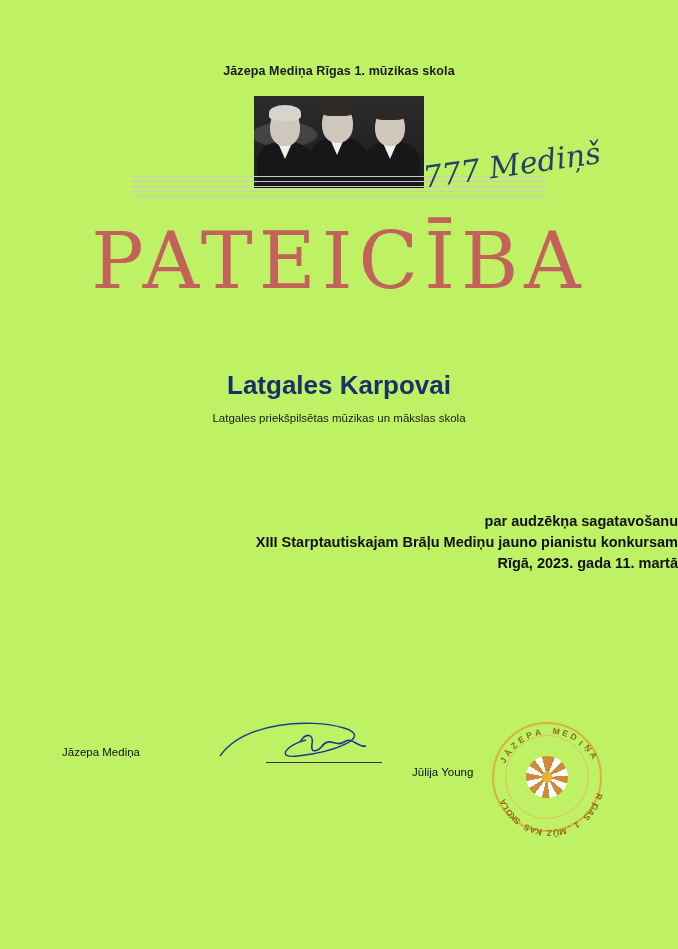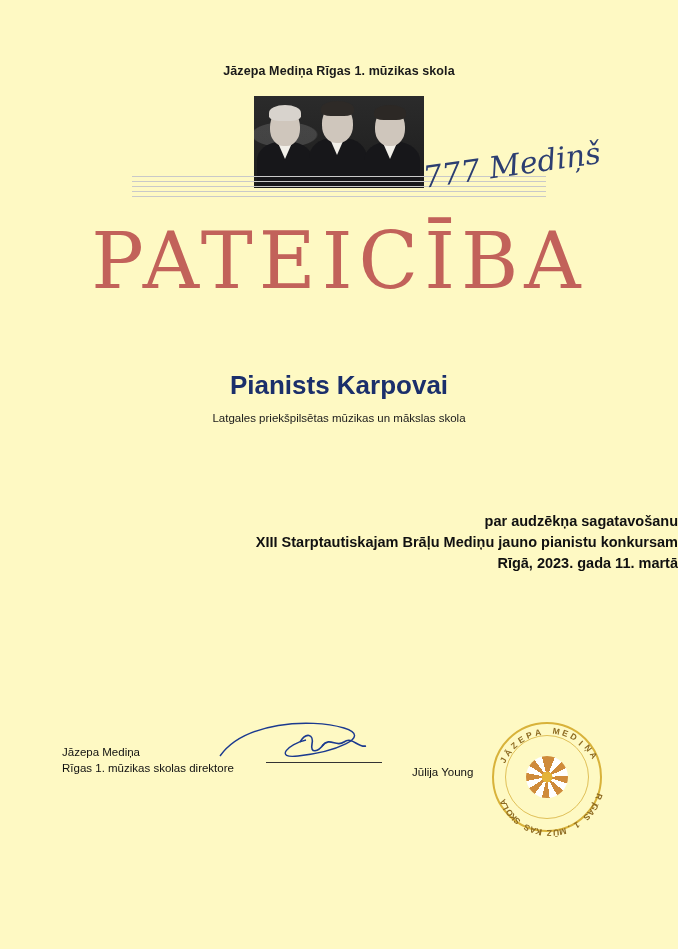--- a/index.html
+++ b/index.html
@@ -12,21 +12,21 @@
     height: 949px;
     position: relative;
     font-family: "Liberation Sans", sans-serif;
     color: #111111;
     overflow: hidden;
   }
 
   .page {
     position: absolute;
     inset: 0;
-    background: #fef9c3;
+    background: #bef264;
   }
 
   
   .school-name {
     position: absolute;
     top: 64px;
     left: 0;
     right: 0;
     text-align: center;
     font-size: 12.5px;
@@ -296,34 +296,33 @@
       <i></i>
       <i></i>
       <i></i>
       <i></i>
   </div>
 
   <div class="photo-signature">777 Mediņš</div>
 
   <div class="title">PATEICĪBA</div>
 
-  <div class="recipient">Pianists Karpovai</div>
+  <div class="recipient">Latgales Karpovai</div>
 
   <div class="recipient-school">Latgales priekšpilsētas mūzikas un mākslas skola</div>
 
   <div class="body-lines">
     <div>par audzēkņa sagatavošanu</div>
     <div>XIII Starptautiskajam Brāļu Mediņu jauno pianistu konkursam</div>
     <div>Rīgā, 2023. gada 11. martā</div>
   </div>
 
 
   <div class="sig-left">
     <div>Jāzepa Mediņa</div>
-    <div>Rīgas 1. mūzikas skolas direktore</div>
   </div>
 
   <svg class="sig-scribble" viewBox="0 0 190 56">
     <path d="M6 40 C30 6, 96 2, 130 12 C160 21, 120 36, 84 40 C60 43, 74 28, 92 24" fill="none" stroke="#1b3a8f" stroke-width="1.4"></path>
     <path d="M86 26 C92 16, 100 18, 98 28 C96 38, 104 36, 110 28" fill="none" stroke="#1b3a8f" stroke-width="1.6"></path>
     <path d="M108 30 C116 20, 122 32, 130 26 C138 20, 144 32, 152 30" fill="none" stroke="#1b3a8f" stroke-width="1.6"></path>
   </svg>
 
   <div class="sig-line"></div>
 

